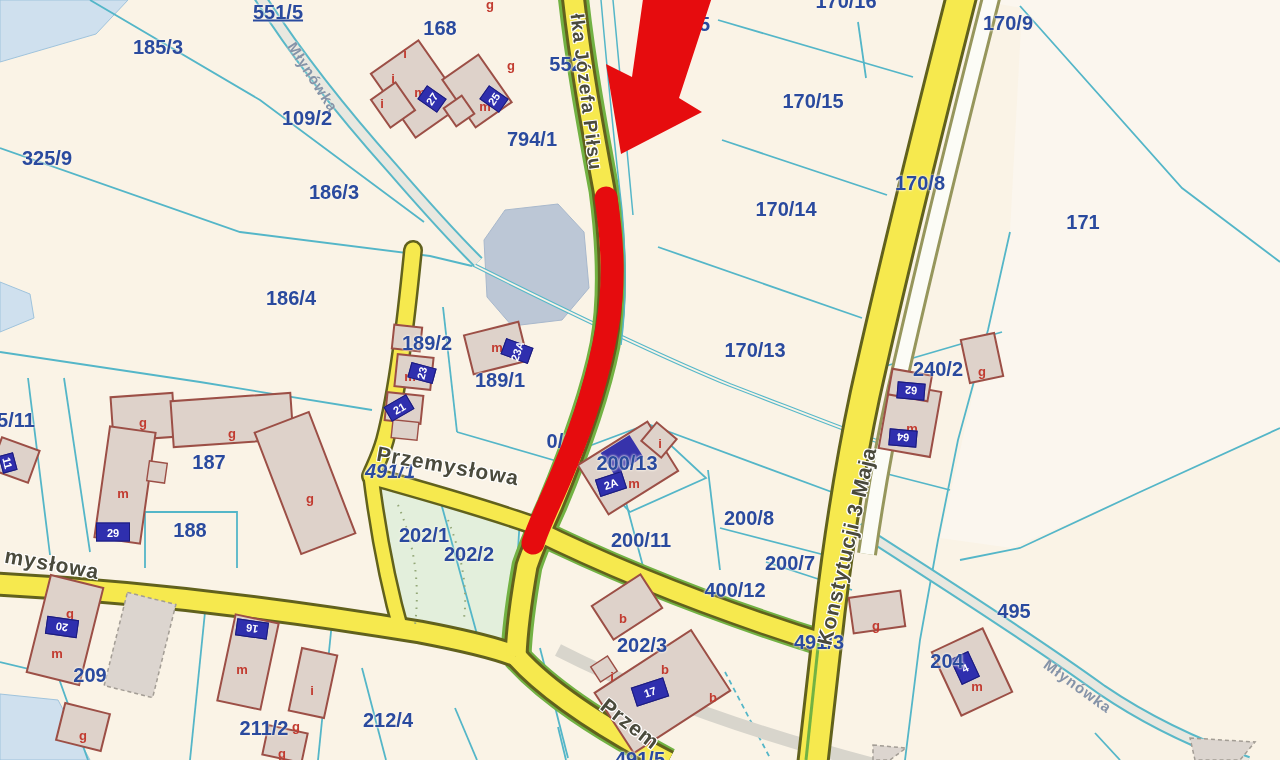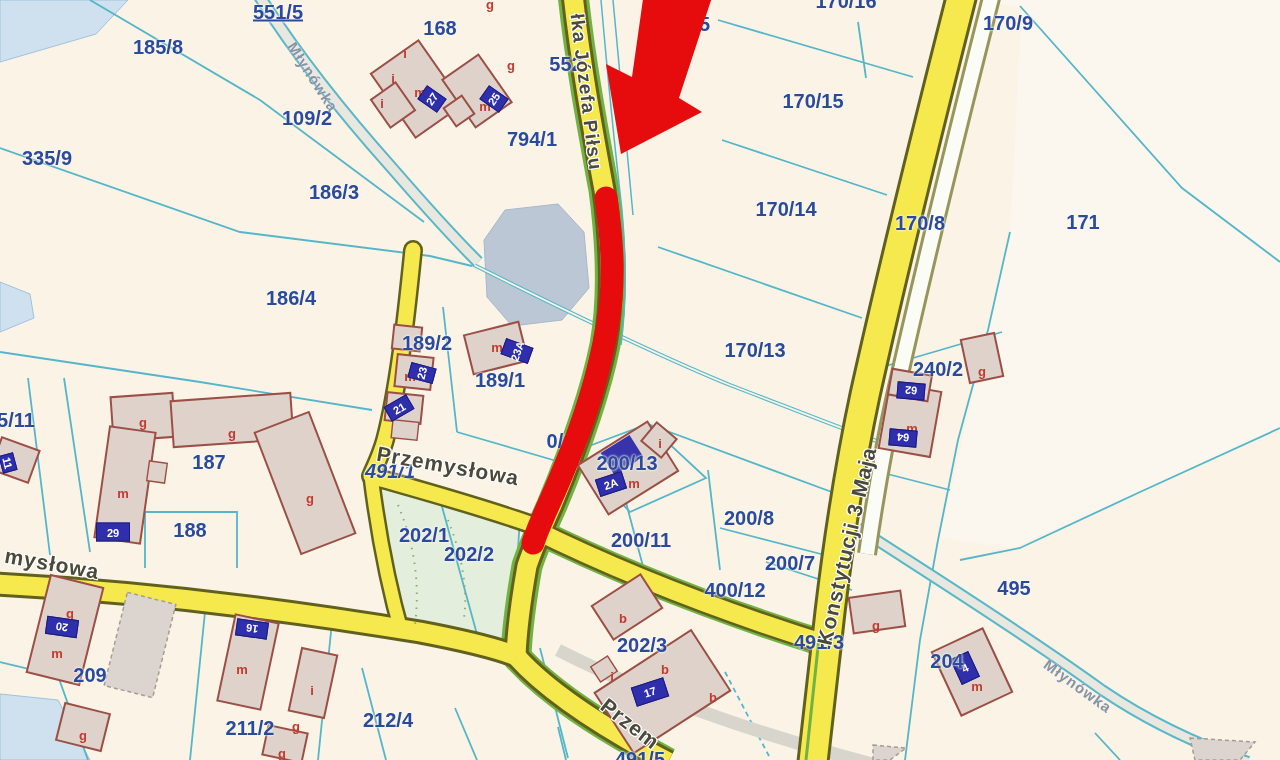--- a/index.html
+++ b/index.html
@@ -273,57 +273,57 @@
       <div class="plate" style="left: 252px; top: 629px; transform: translate(-50%, -50%) rotate(188deg); width: 30px; height: 15px;">16</div>
       <div class="plate" style="left: 650px; top: 692px; transform: translate(-50%, -50%) rotate(-18deg); width: 32px; height: 18px;">17</div>
       <div class="plate" style="left: 911px; top: 391px; transform: translate(-50%, -50%) rotate(185deg); width: 26px; height: 15px;">62</div>
       <div class="plate" style="left: 903px; top: 438px; transform: translate(-50%, -50%) rotate(185deg); width: 26px; height: 15px;">64</div>
       <div class="plate" style="left: 8px; top: 463px; transform: translate(-50%, -50%) rotate(75deg); width: 16px; height: 13px;">11</div>
       <div class="plate" style="left: 965px; top: 668px; transform: translate(-50%, -50%) rotate(-25deg); width: 18px; height: 26px;">4</div>
     </div>
 
   <div class="layer" id="labels">
       <div class="plabel" style="left: 278px; top: 12px; transform: translate(-50%, -50%) rotate(0deg); text-decoration: underline;">551/5</div>
-      <div class="plabel" style="left: 158px; top: 47px; transform: translate(-50%, -50%) rotate(0deg);">185/8</div>
-      <div class="plabel" style="left: 47px; top: 158px; transform: translate(-50%, -50%) rotate(0deg);">335/9</div>
+      <div class="plabel" style="left: 158px; top: 47px; transform: translate(-50%, -50%) rotate(0deg);">185/3</div>
+      <div class="plabel" style="left: 47px; top: 158px; transform: translate(-50%, -50%) rotate(0deg);">325/9</div>
       <div class="plabel" style="left: 307px; top: 118px; transform: translate(-50%, -50%) rotate(0deg);">109/2</div>
       <div class="plabel" style="left: 334px; top: 192px; transform: translate(-50%, -50%) rotate(0deg);">186/3</div>
       <div class="plabel" style="left: 291px; top: 298px; transform: translate(-50%, -50%) rotate(0deg);">186/4</div>
       <div class="plabel" style="left: 440px; top: 28px; transform: translate(-50%, -50%) rotate(0deg);">168</div>
       <div class="plabel" style="left: 566px; top: 64px; transform: translate(-50%, -50%) rotate(0deg);">552</div>
       <div class="plabel" style="left: 532px; top: 139px; transform: translate(-50%, -50%) rotate(0deg);">794/1</div>
       <div class="plabel" style="left: 699px; top: 24px; transform: translate(-50%, -50%) rotate(0deg);">15</div>
       <div class="plabel" style="left: 846px; top: 1px; transform: translate(-50%, -50%) rotate(0deg);">170/16</div>
       <div class="plabel" style="left: 1008px; top: 23px; transform: translate(-50%, -50%) rotate(0deg);">170/9</div>
       <div class="plabel" style="left: 813px; top: 101px; transform: translate(-50%, -50%) rotate(0deg);">170/15</div>
       <div class="plabel" style="left: 786px; top: 209px; transform: translate(-50%, -50%) rotate(0deg);">170/14</div>
-      <div class="plabel" style="left: 920px; top: 183px; transform: translate(-50%, -50%) rotate(0deg); margin-top: 40px;">170/8</div>
+      <div class="plabel" style="left: 920px; top: 183px; transform: translate(-50%, -50%) rotate(0deg);">170/8</div>
       <div class="plabel" style="left: 1083px; top: 222px; transform: translate(-50%, -50%) rotate(0deg);">171</div>
       <div class="plabel" style="left: 755px; top: 350px; transform: translate(-50%, -50%) rotate(0deg);">170/13</div>
       <div class="plabel" style="left: 938px; top: 369px; transform: translate(-50%, -50%) rotate(0deg);">240/2</div>
       <div class="plabel" style="left: 427px; top: 343px; transform: translate(-50%, -50%) rotate(0deg);">189/2</div>
       <div class="plabel" style="left: 500px; top: 380px; transform: translate(-50%, -50%) rotate(0deg);">189/1</div>
       <div class="plabel" style="left: 209px; top: 462px; transform: translate(-50%, -50%) rotate(0deg);">187</div>
       <div class="plabel" style="left: 190px; top: 530px; transform: translate(-50%, -50%) rotate(0deg);">188</div>
       <div class="plabel" style="left: 16px; top: 420px; transform: translate(-50%, -50%) rotate(0deg);">5/11</div>
       <div class="plabel" style="left: 627px; top: 463px; transform: translate(-50%, -50%) rotate(0deg);">200/13</div>
       <div class="plabel" style="left: 566px; top: 441px; transform: translate(-50%, -50%) rotate(0deg);">0/10</div>
       <div class="plabel" style="left: 641px; top: 540px; transform: translate(-50%, -50%) rotate(0deg);">200/11</div>
       <div class="plabel" style="left: 749px; top: 518px; transform: translate(-50%, -50%) rotate(0deg);">200/8</div>
       <div class="plabel" style="left: 790px; top: 563px; transform: translate(-50%, -50%) rotate(0deg);">200/7</div>
       <div class="plabel" style="left: 735px; top: 590px; transform: translate(-50%, -50%) rotate(0deg);">400/12</div>
       <div class="plabel" style="left: 424px; top: 535px; transform: translate(-50%, -50%) rotate(0deg);">202/1</div>
       <div class="plabel" style="left: 469px; top: 554px; transform: translate(-50%, -50%) rotate(0deg);">202/2</div>
       <div class="plabel" style="left: 642px; top: 645px; transform: translate(-50%, -50%) rotate(0deg);">202/3</div>
       <div class="plabel" style="left: 390px; top: 471px; transform: translate(-50%, -50%) rotate(0deg); font-style: italic;">491/1</div>
       <div class="plabel" style="left: 819px; top: 642px; transform: translate(-50%, -50%) rotate(0deg);">491/3</div>
-      <div class="plabel" style="left: 1014px; top: 588px; transform: translate(-50%, -50%) rotate(0deg);">495</div>
+      <div class="plabel" style="left: 1014px; top: 611px; transform: translate(-50%, -50%) rotate(0deg);">495</div>
       <div class="plabel" style="left: 947px; top: 661px; transform: translate(-50%, -50%) rotate(0deg); text-align: center;">204</div>
       <div class="plabel" style="left: 90px; top: 675px; transform: translate(-50%, -50%) rotate(0deg);">209</div>
-      <div class="plabel" style="left: 250px; top: 728px; transform: translate(-50%, -50%) rotate(0deg);">211/2</div>
+      <div class="plabel" style="left: 264px; top: 728px; transform: translate(-50%, -50%) rotate(0deg);">211/2</div>
       <div class="plabel" style="left: 388px; top: 720px; transform: translate(-50%, -50%) rotate(0deg);">212/4</div>
       <div class="plabel" style="left: 640px; top: 759px; transform: translate(-50%, -50%) rotate(0deg);">491/5</div>
       <div class="slabel" style="left: 586px; top: 92px; transform: translate(-50%, -50%) rotate(83deg); font-size: 19px;">łka Józefa Piłsu</div>
       <div class="slabel" style="left: 448px; top: 466px; transform: translate(-50%, -50%) rotate(10deg); font-size: 21px;">Przemysłowa</div>
       <div class="slabel" style="left: 52px; top: 564px; transform: translate(-50%, -50%) rotate(10deg); font-size: 21px;">mysłowa</div>
       <div class="slabel" style="left: 630px; top: 724px; transform: translate(-50%, -50%) rotate(38deg); font-size: 21px;">Przem</div>
       <div class="slabel" style="left: 847px; top: 546px; transform: translate(-50%, -50%) rotate(-77deg); font-size: 21px;">Konstytucji 3 Maja</div>
       <div class="wlabel" style="left: 313px; top: 77px; transform: translate(-50%, -50%) rotate(57deg); font-size: 15px;">Młynówka</div>
       <div class="wlabel" style="left: 1078px; top: 686px; transform: translate(-50%, -50%) rotate(36deg); font-size: 15px;">Młynówka</div>
     </div>

